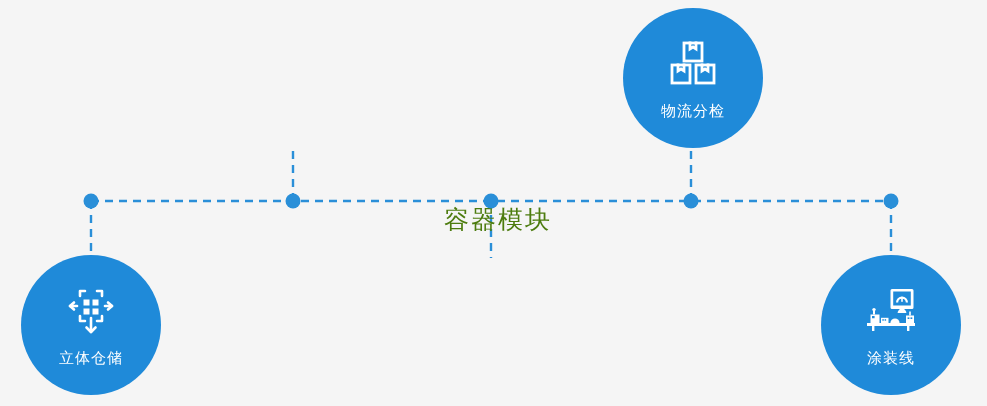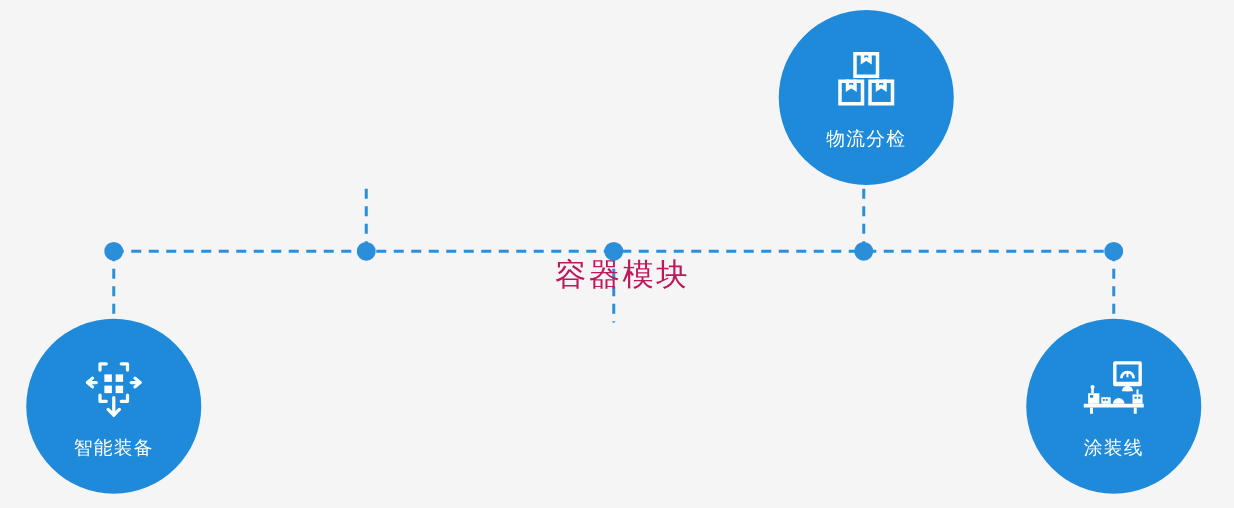--- a/index.html
+++ b/index.html
@@ -30,21 +30,21 @@
     pointer-events: none;
   }
 
   
   .watermark {
     position: absolute;
     left: 444px;
     top: 203px;
     font-size: 25px;
     letter-spacing: 2px;
-    color: #be185d;
+    color: #4d7c0f;
     font-family: "DejaVu Sans", "Liberation Sans", sans-serif;
     white-space: nowrap;
     user-select: none;
   }
 
   
   .trunk-dot {
     position: absolute;
     width: 15px;
     height: 15px;
@@ -146,21 +146,21 @@
         <path d="M12 21 L5 21"></path>
         <path d="M9 17.5 L5 21 L9 24.5"></path>
 
         <path d="M40 21 L47 21"></path>
         <path d="M43 17.5 L47 21 L43 24.5"></path>
 
         <path d="M26 33 L26 47"></path>
         <path d="M21.5 42.5 L26 47 L30.5 42.5"></path>
       </svg>
     </span>
-    <span class="node-label">智能装备</span>
+    <span class="node-label">立体仓储</span>
   </div>
 
 
   <div class="node-circle" style="left:891px; top:325px;align-items:center;">
     <span class="node-icon">
       <svg viewBox="0 0 52 52" xmlns="http://www.w3.org/2000/svg" xmlns:xlink="http://www.w3.org/1999/xlink">
         <g fill="#ffffff">
 
           <path d="M27 4 h20 a1.5 1.5 0 0 1 1.5 1.5 v17 a1.5 1.5 0 0 1 -1.5 1.5 h-20
                    a1.5 1.5 0 0 1 -1.5 -1.5 v-17 A1.5 1.5 0 0 1 27 4 Z

